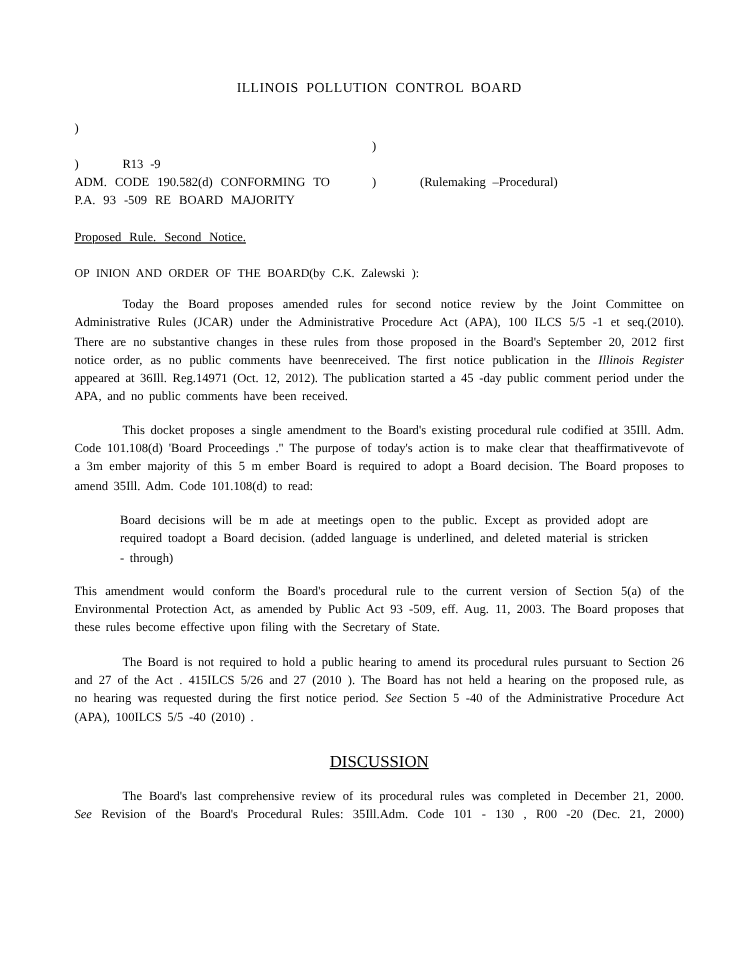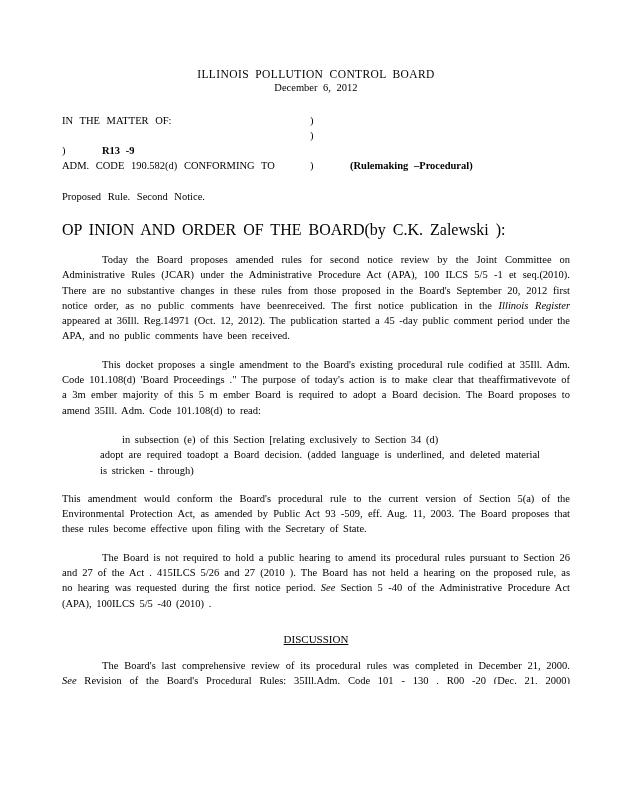--- a/index.html
+++ b/index.html
@@ -46,31 +46,31 @@
   .caption-left {
     width: 248px;
     word-spacing: 4px;
   }
   .caption-paren {
     width: 40px;
     text-align: left;
   }
   .caption-right {
     word-spacing: 3px;
-    font-weight: bold;
   }
   .underlined-head {
     margin-top: 18px;
     font-size: 10.5px;
+    text-decoration: underline;
     display: inline-block;
     word-spacing: 4px;
   }
   .opinion-line {
     margin-top: 17px;
-    font-size: 16px;
+    font-size: 10px;
     word-spacing: 3px;
   }
   p.body {
     font-size: 10.5px;
     line-height: 15.3px;
     text-align: justify;
     margin: 13px 0 0 0;
     word-spacing: 2px;
   }
   p.body.indent {
@@ -84,67 +84,70 @@
     text-align: justify;
     word-spacing: 2px;
   }
   .blockquote .sub {
     margin-left: 22px;
     display: block;
   }
   .discussion {
     text-align: center;
     margin-top: 22px;
-    font-size: 11px;
+    font-size: 14px;
   }
   .discussion span {
     text-decoration: underline;
   }
   i { }
 </style>
 </head>
 <body>
 
 <div class="page">
 
   <div class="heading">ILLINOIS  POLLUTION   CONTROL   BOARD</div>
-  <div class="heading-date">December   6, 2012</div>
 
   <div class="caption">
     <div class="caption-row">
-      <div class="caption-left">IN THE  MATTER   OF:</div>
       <div class="caption-paren">)</div>
       <div class="caption-right"></div>
     </div>
     <div class="caption-row">
       <div class="caption-left"></div>
       <div class="caption-paren">)</div>
       <div class="caption-right"></div>
     </div>
     <div class="caption-row">
       <div class="caption-paren">)</div>
       <div class="caption-right">R13 -9</div>
     </div>
     <div class="caption-row">
       <div class="caption-left">ADM.  CODE  190.582(d)   CONFORMING    TO</div>
       <div class="caption-paren">)</div>
       <div class="caption-right">(Rulemaking    –Procedural)</div>
     </div>
+    <div class="caption-row">
+      <div class="caption-left">P.A. 93 -509 RE BOARD   MAJORITY</div>
+      <div class="caption-paren"></div>
+      <div class="caption-right"></div>
+    </div>
   </div>
 
   <div class="underlined-head">Proposed  Rule.  Second   Notice.</div>
 
   <div class="opinion-line">OP INION   AND ORDER   OF THE BOARD(by    C.K.  Zalewski  ):</div>
 
   <p class="body indent">Today   the  Board   proposes   amended    rules  for  second   notice   review   by  the  Joint Committee    on Administrative   Rules   (JCAR)   under   the  Administrative    Procedure    Act  (APA),   100 ILCS   5/5 -1 et seq.(2010).   There  are no substantive    changes   in these  rules  from   those  proposed in  the  Board's   September    20,  2012  first  notice   order,  as no  public   comments    have  beenreceived. The  first  notice   publication    in  the  <i>Illinois   Register</i>    appeared    at 36Ill.  Reg.14971    (Oct.   12,  2012). The   publication    started   a 45 -day  public   comment    period   under   the  APA,   and  no  public comments    have  been  received.</p>
 
   <p class="body indent">This  docket   proposes   a single  amendment    to the Board's   existing  procedural   rule  codified at 35Ill.  Adm.   Code   101.108(d)    'Board   Proceedings   ."  The  purpose   of  today's  action  is to make clear  that theaffirmativevote    of  a 3m   ember   majority   of this 5 m ember   Board   is required   to adopt  a Board   decision.   The  Board   proposes   to amend   35Ill.  Adm.   Code   101.108(d)    to read:</p>
 
   <div class="blockquote">
-    <span class="sub">in subsection    (e)  of  this  Section   [relating   exclusively    to  Section   34  (d)</span>
+    <span>Board   decisions    will  be m ade  at meetings    open  to the public.   Except   as provided</span>
     <span>adopt  are  required   toadopt   a Board   decision.   (added   language   is underlined,    and deleted   material   is stricken  - through)</span>
   </div>
 
   <p class="body">This amendment     would   conform   the Board's   procedural   rule  to the current   version   of Section 5(a) of  the Environmental     Protection    Act,  as amended    by Public   Act  93 -509,  eff.  Aug.  11, 2003. The  Board   proposes    that  these  rules  become   effective    upon  filing  with  the Secretary   of  State.</p>
 
   <p class="body indent">The  Board   is not required   to hold a public  hearing   to amend   its procedural   rules  pursuant to Section   26 and  27 of  the Act  . 415ILCS   5/26  and 27 (2010  ). The  Board    has  not held  a hearing   on  the  proposed    rule,  as no hearing   was  requested    during   the  first  notice   period.  <i>See</i> Section   5 -40 of the Administrative     Procedure    Act  (APA),    100ILCS   5/5 -40  (2010)  .</p>
 
   <div class="discussion">
     <span>DISCUSSION</span>
   </div>

